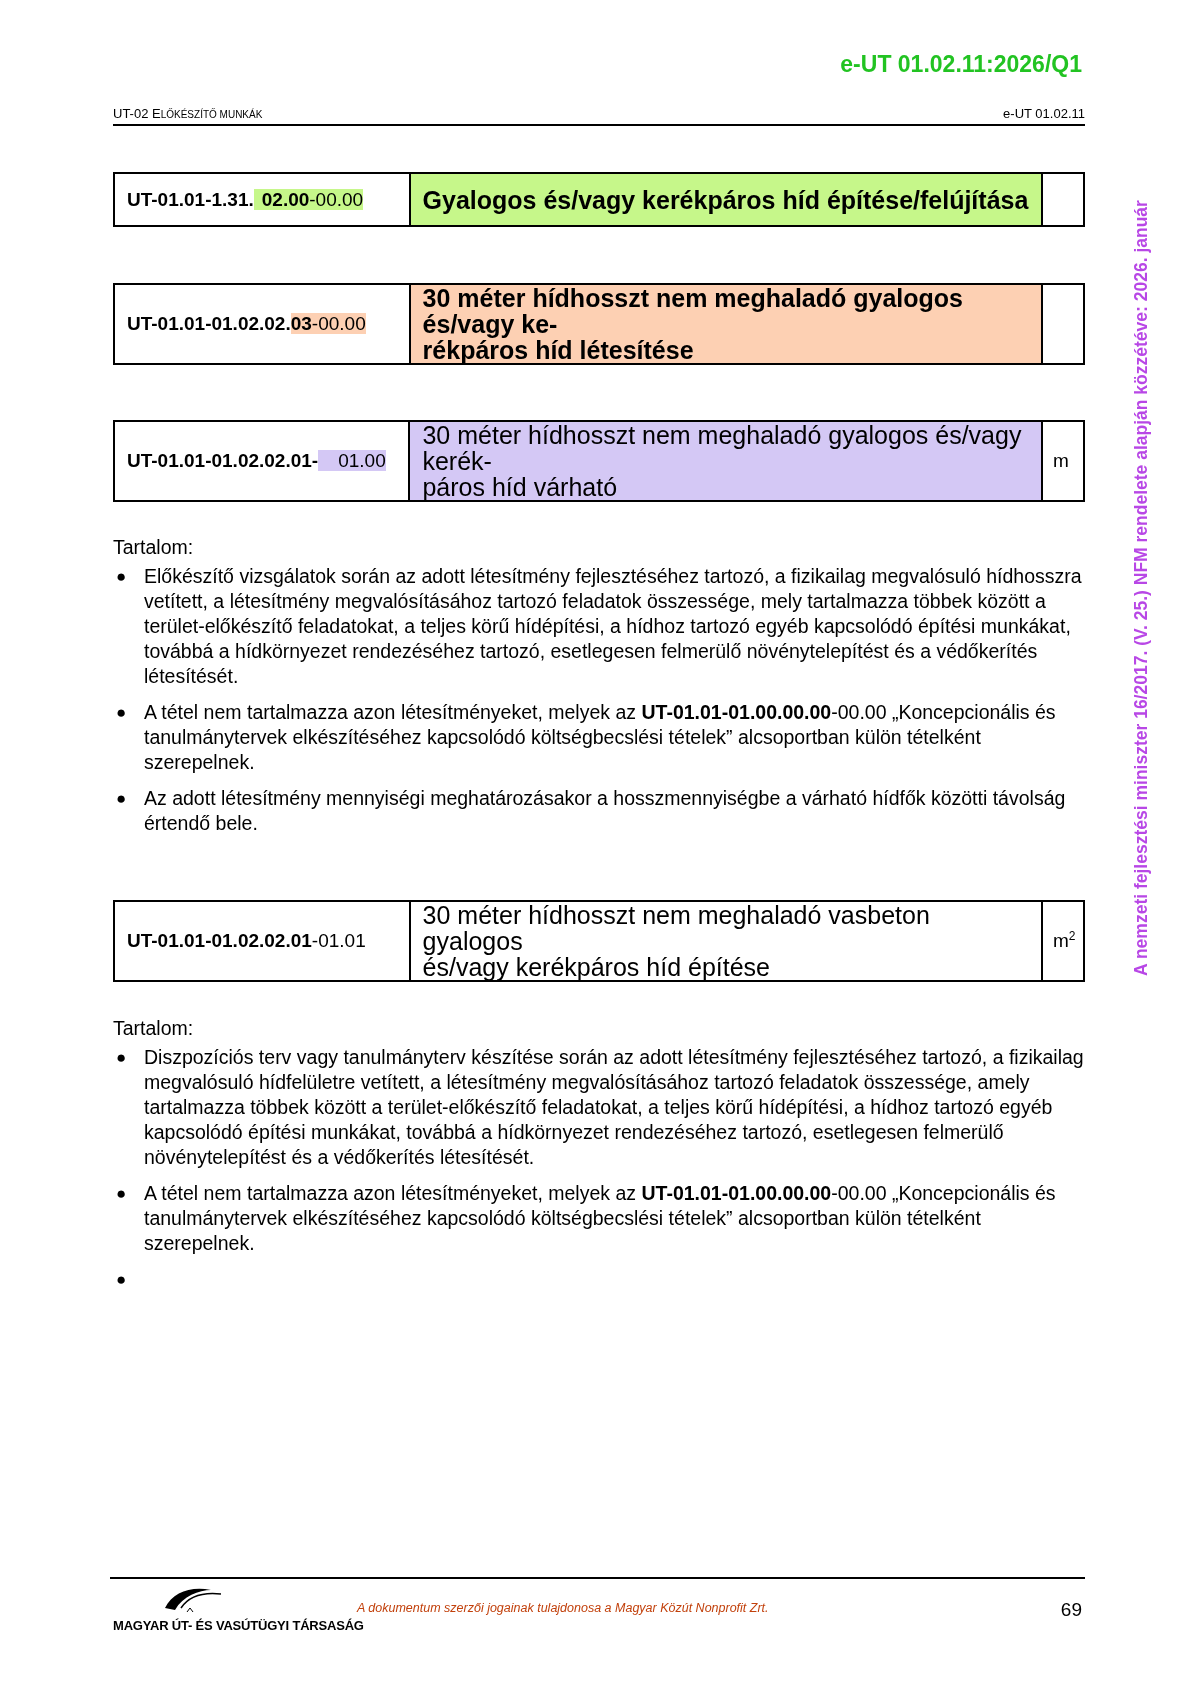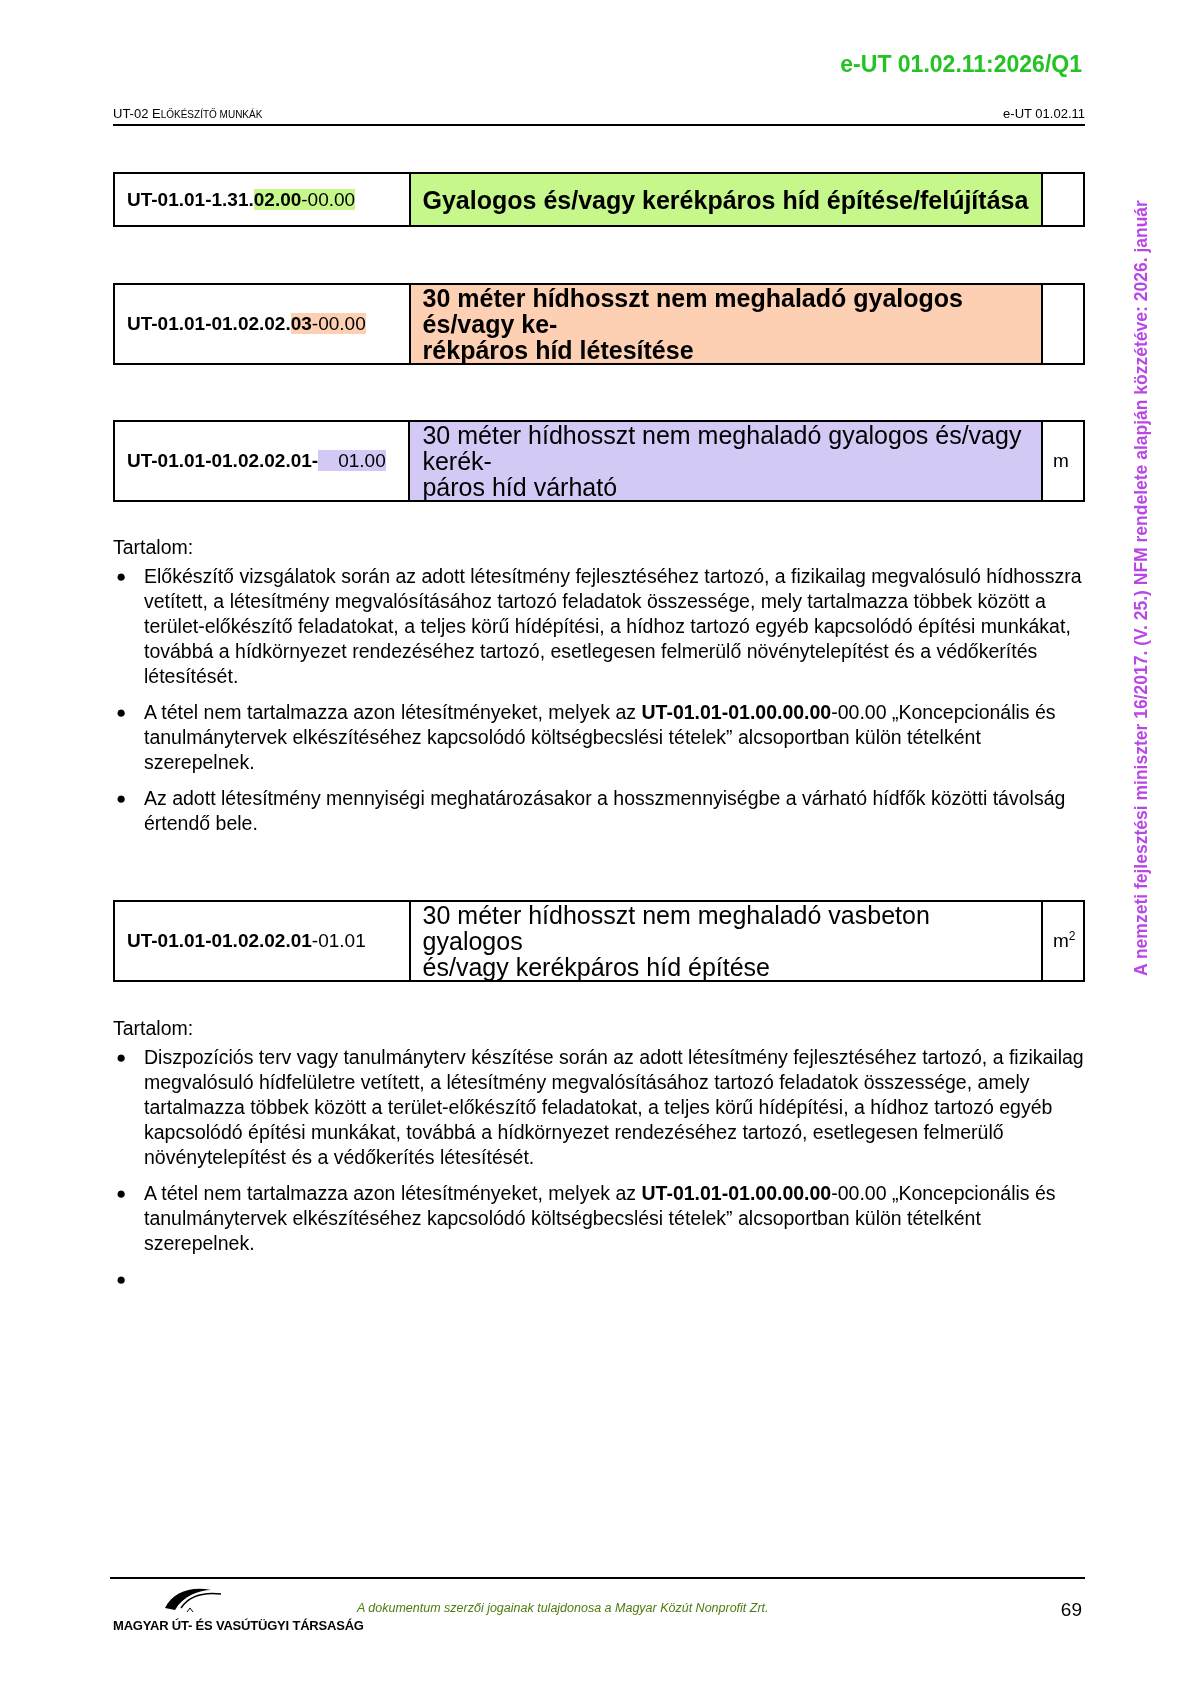--- a/index.html
+++ b/index.html
@@ -11,37 +11,37 @@
   .run-left { position: absolute; left: 0; top: 0; font-size: 13px; }
   .run-left .sc { font-size: 10px; }
   .run-right { position: absolute; right: 0; top: 0; font-size: 13px; }
 
   .code-table { position: absolute; left: 113px; width: 972px; border-collapse: collapse; }
   .code-table td { border: 2px solid #000; padding: 0; vertical-align: middle; }
   .code-table .c-code { width: 296px; font-size: 19px; padding-left: 12px; box-sizing: border-box; }
   .code-table .c-desc { width: 634px; font-size: 25px; padding: 0 12px; box-sizing: border-box; line-height: 26px; }
   .code-table .c-unit { width: 42px; font-size: 19px; padding-left: 10px; box-sizing: border-box; }
   .b { font-weight: bold; }
-  .hl-green { background: #c6f78a; }
+  .hl-green { background: #c6f78a; padding-left: 8px; }
   .hl-orange { background: #fdd0b3; }
   .hl-purple { background: #d4c8f5; padding-left: 20px; }
 
   .section-label { left: 113px; font-size: 19.5px; }
   .bullets { position: absolute; left: 113px; width: 975px; margin: 0; padding: 0; list-style: none; }
   .bullets li { position: relative; padding-left: 31px; font-size: 19.5px; line-height: 25px; margin-bottom: 11px; }
   .bullets li .dot { position: absolute; left: 3px; top: 0; font-size: 17px; }
 
   .side-note { position: absolute; left: 1141px; top: 588px; transform-origin: center center;
                transform: translate(-50%, -50%) rotate(-90deg); white-space: nowrap;
                font-size: 17.5px; font-weight: bold; color: #b847e6; }
 
   .foot-rule { left: 110px; top: 1568px; width: 975px; height: 0; border-top: 2px solid #000; }
   .foot-logo { left: 113px; top: 1575px; width: 150px; height: 42px; }
   .foot-logo-text { position: absolute; left: 0; top: 34px; font-size: 13px; font-weight: bold; letter-spacing: -0.2px; white-space: nowrap; }
-  .foot-copy { left: 357px; top: 1592px; font-size: 12.5px; font-style: italic; color: #4d7c0f; }
+  .foot-copy { left: 357px; top: 1592px; font-size: 12.5px; font-style: italic; color: #c2410c; }
   .foot-page { right: 108px; top: 1590px; font-size: 19px; }
 </style>
 </head>
 <body>
 
 <div class="abs doc-id">e-UT 01.02.11:2026/Q1</div>
 <div class="abs run-head">
   <div class="run-left"><span>UT-02 E</span><span class="sc">LŐKÉSZÍTŐ MUNKÁK</span></div>
   <div class="run-right">e-UT 01.02.11</div>
 </div>

